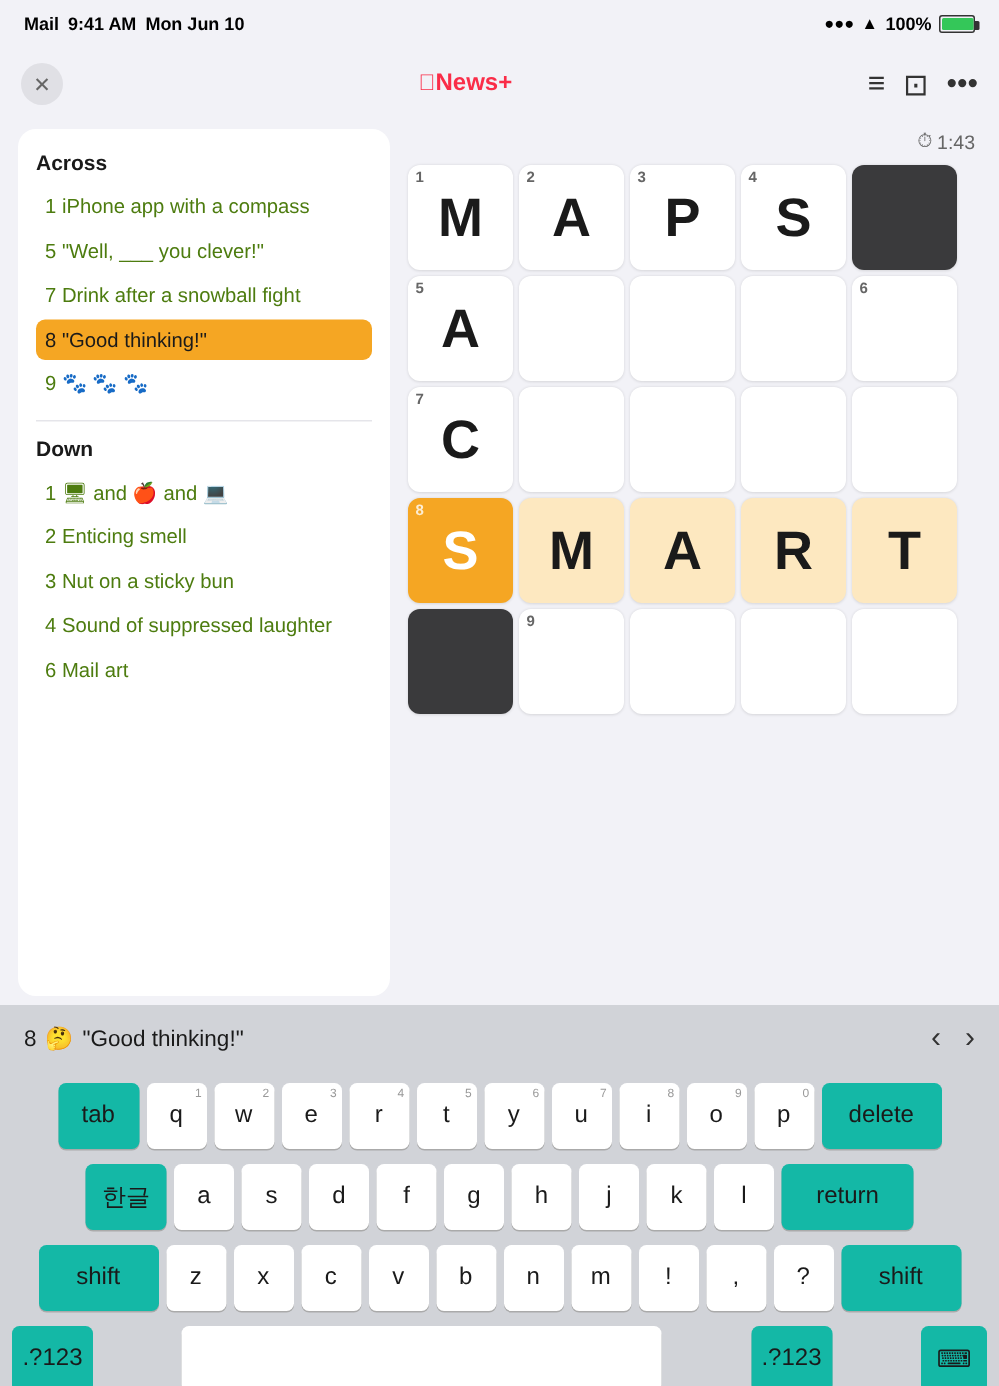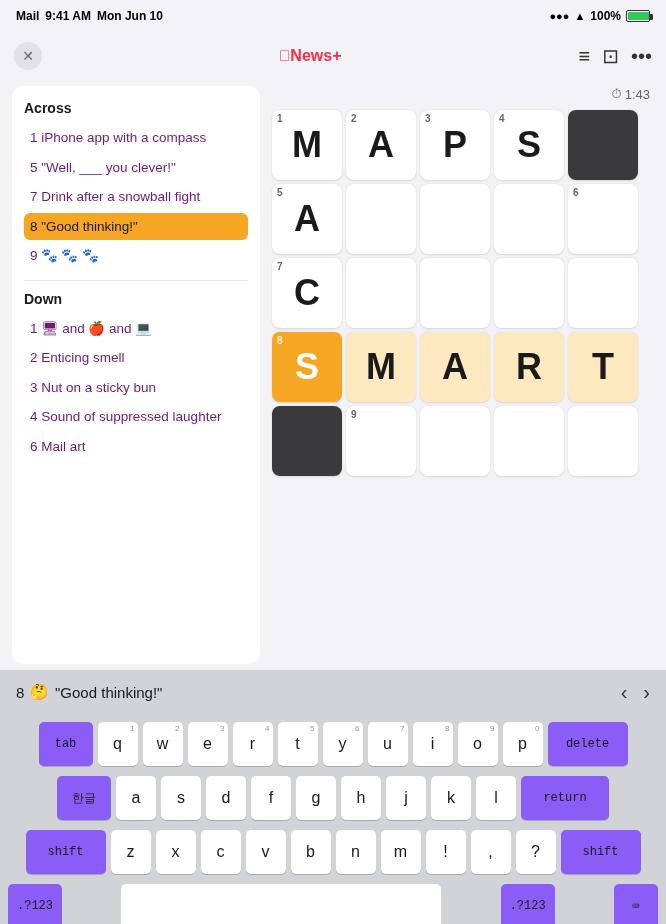--- a/index.html
+++ b/index.html
@@ -72,21 +72,21 @@
       background: white;
       border-radius: 12px;
       padding: 14px 12px;
       overflow: hidden;
       flex-shrink: 0;
     }
     .clue-section-title {
       font-size: 14px; font-weight: 700; color: #1a1a1a; margin-bottom: 8px;
     }
     .clue-item {
-      font-size: 13.5px; color: #701a75; padding: 5px 6px;
+      font-size: 13.5px; color: #4d7c0f; padding: 5px 6px;
       border-radius: 6px; margin-bottom: 2px; line-height: 1.3;
     }
     .clue-item.active {
       background: #f5a623; color: #1a1a1a; font-weight: 500;
     }
     .clue-section-divider { height: 1px; background: #e5e5ea; margin: 10px 0; }
 
     
     .grid-panel {
       flex: 1;
@@ -149,21 +149,21 @@
       height: 44px;
       min-width: 40px;
       display: flex; align-items: center; justify-content: center;
       font-size: 16px; font-weight: 400; color: #1a1a1a;
       cursor: pointer;
       position: relative;
       box-shadow: 0 1px 0 #aaa;
       padding: 0 4px;
     }
     .key.special {
-      background: #8b5cf6; font-size: 12px; min-width: 54px; font-weight: 500; font-family: Liberation Mono, monospace;
+      background: #14b8a6; font-size: 16px; min-width: 54px; font-weight: 500;
     }
     .key.wide-special { min-width: 80px; }
     .key.delete-key { min-width: 80px; }
     .key.return-key { min-width: 88px; }
     .key.space-bar { flex: 1; min-width: 200px; max-width: 320px; }
     .key-sub {
       position: absolute; top: 2px; right: 3px; font-size: 8px; color: #999;
     }
     .keyboard-bottom {
       display: flex; justify-content: space-between; align-items: center; padding: 0 4px; gap: 5px;

